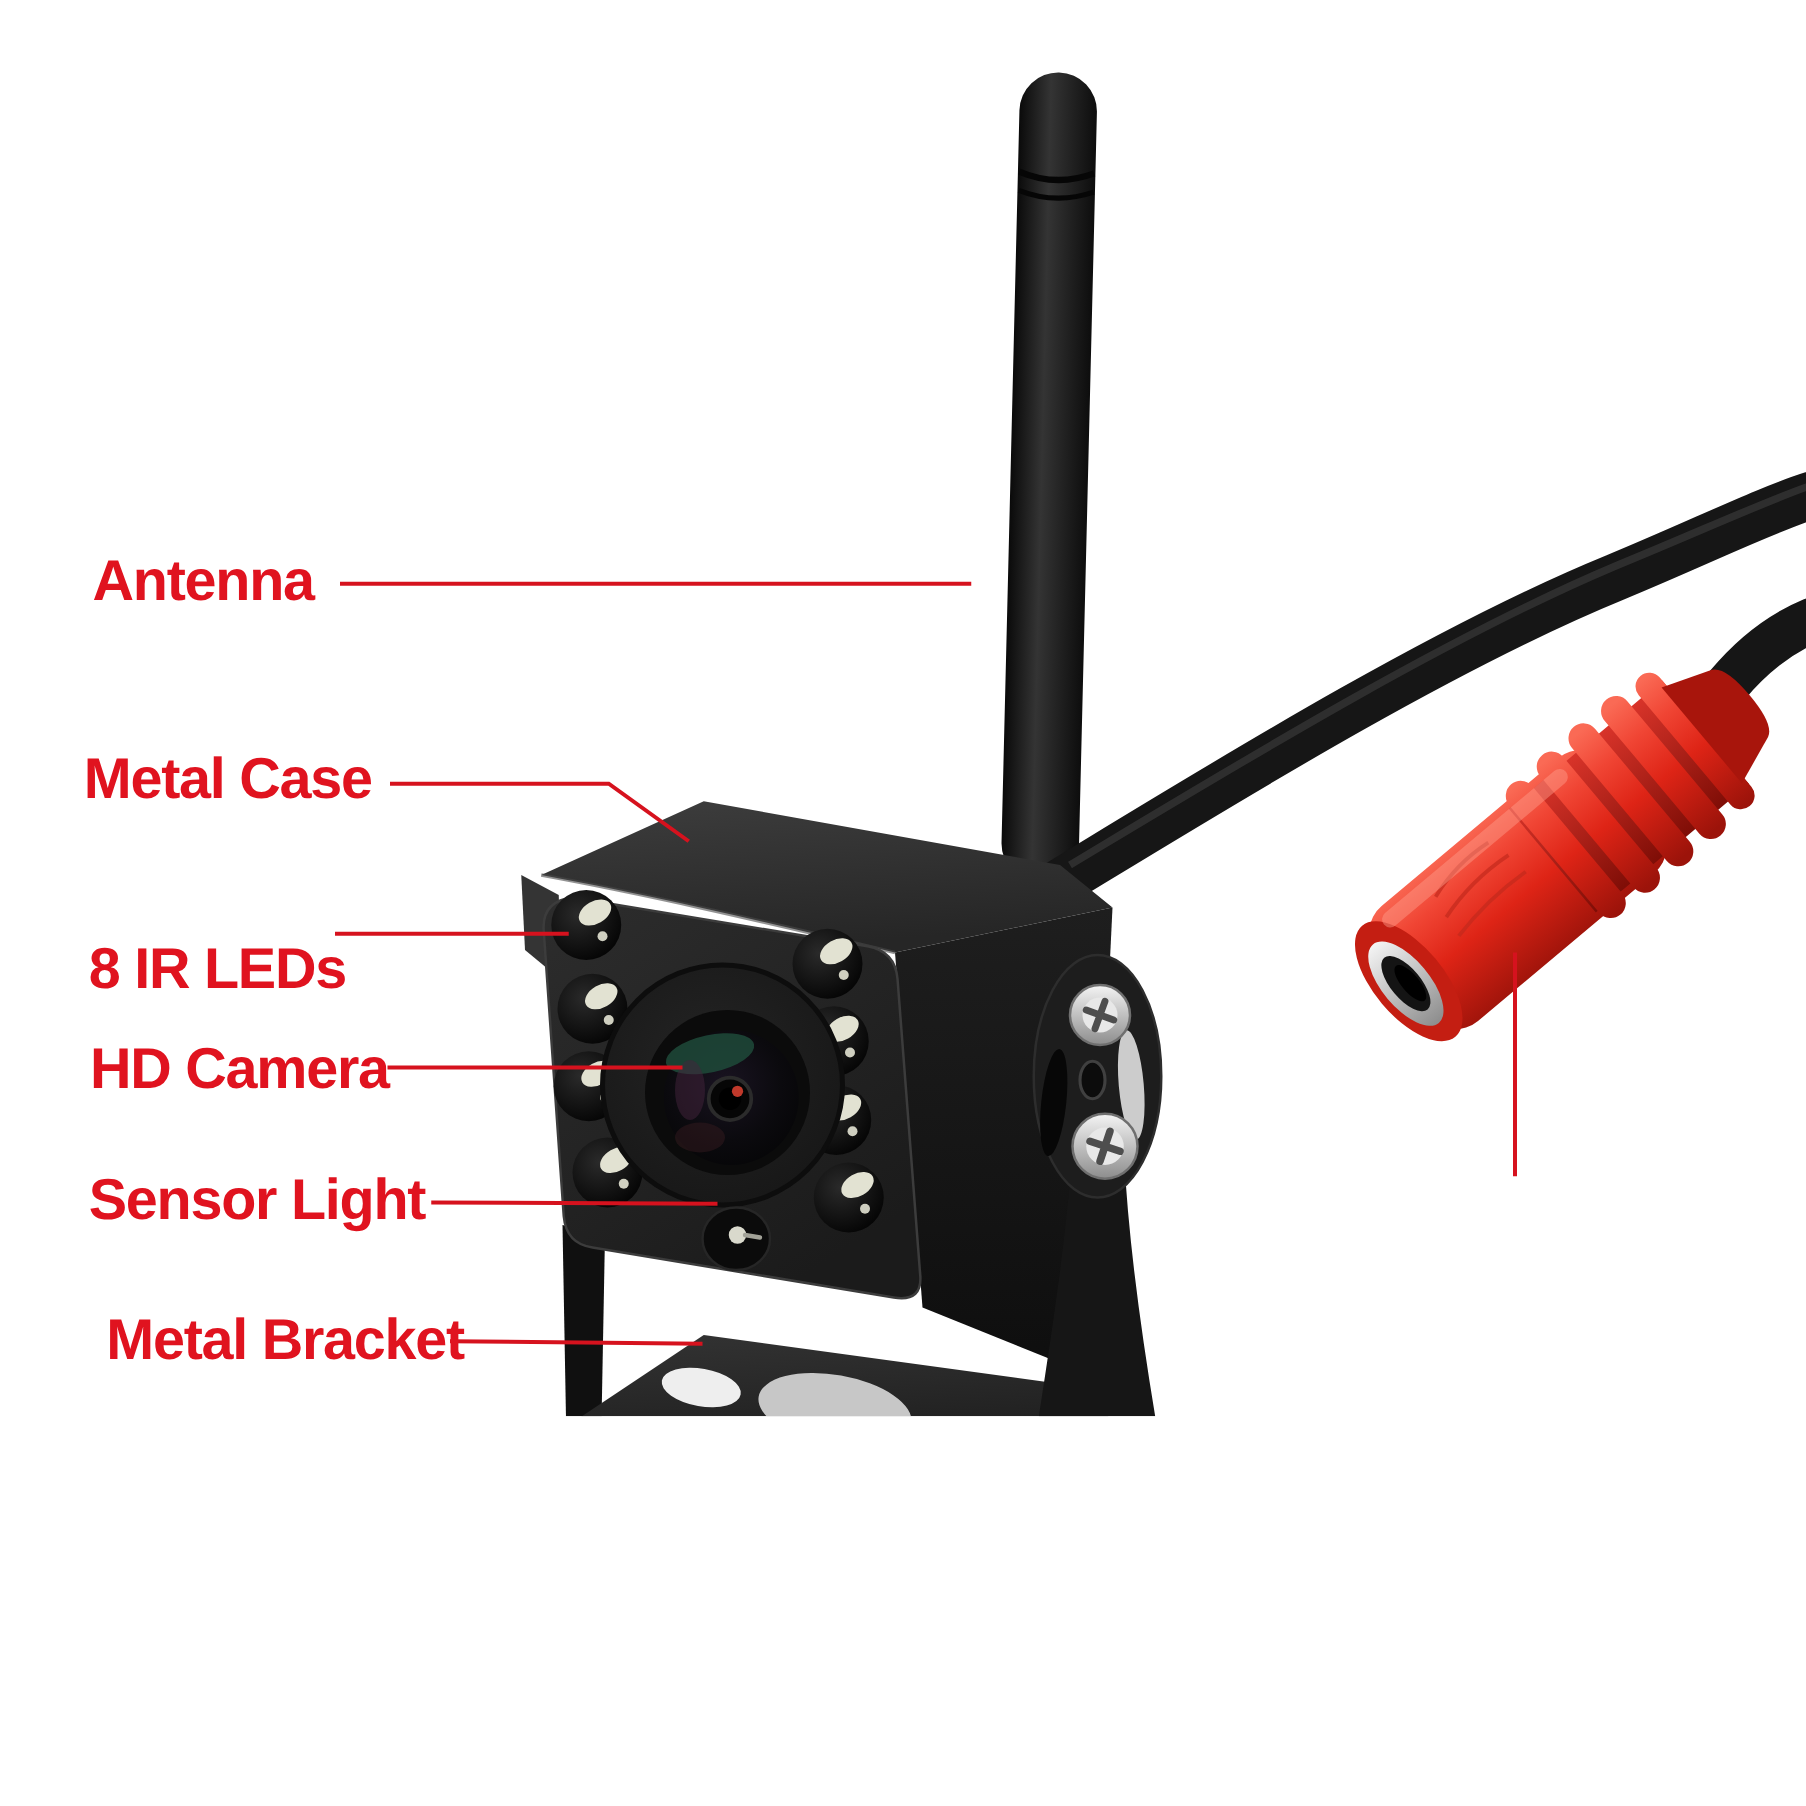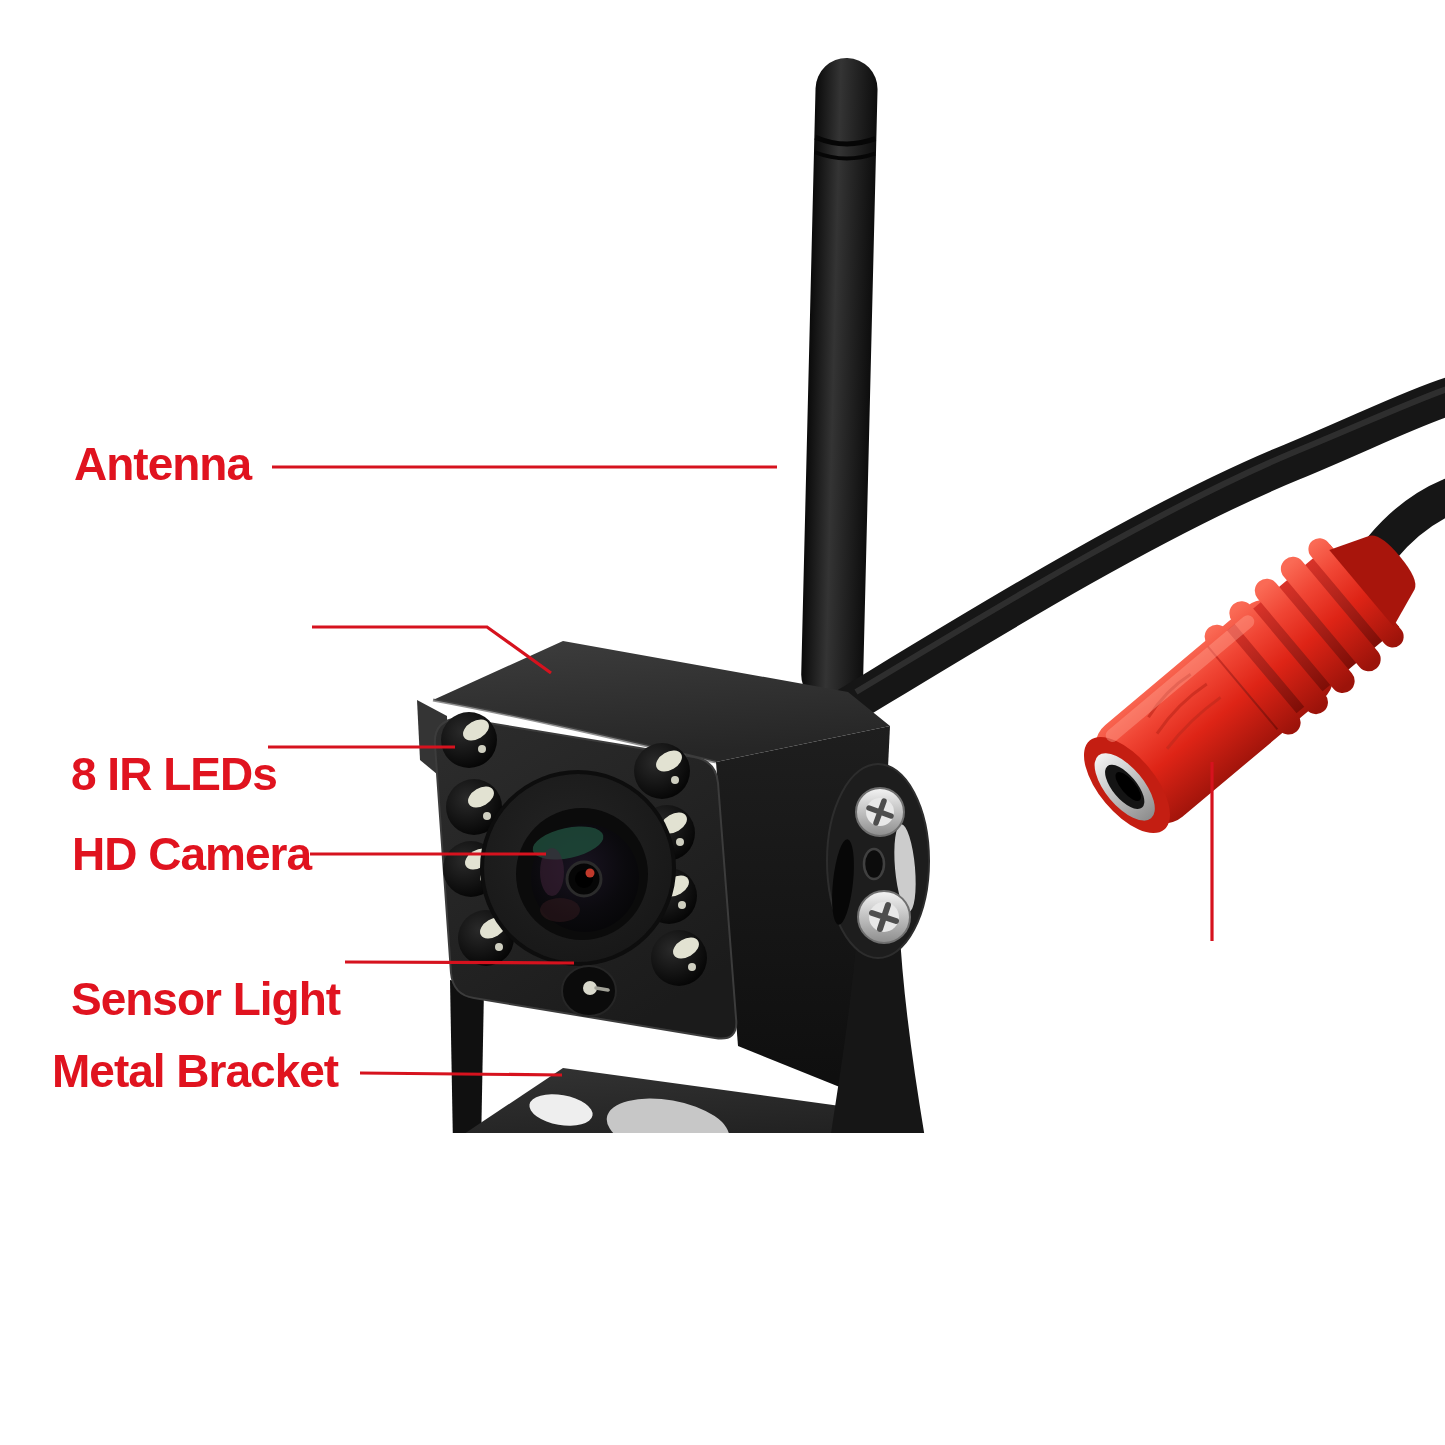--- a/index.html
+++ b/index.html
@@ -224,18 +224,19 @@
       <path class="callout-line" d="M 312 627 L 487 627 L 551 673"></path>
       <path class="callout-line" d="M 268 747 L 455 747"></path>
       <path class="callout-line" d="M 310 854 L 546 854"></path>
       <path class="callout-line" d="M 345 962 L 574 963"></path>
       <path class="callout-line" d="M 360 1073 L 562 1075"></path>
       <path class="callout-line" d="M 1212 762 L 1212 941"></path>
     </g>
   </svg>
 
   <div class="callout" style="left:74px;top:441px">Antenna</div>
+  <div class="callout" style="left:67px;top:599px">Metal Case</div>
   <div class="callout" style="left:71px;top:751px">8 IR LEDs</div>
   <div class="callout" style="left:72px;top:831px">HD Camera</div>
-  <div class="callout" style="left:71px;top:976px">Sensor Light</div>
-  <div class="callout" style="left:52px;top:1048px">Metal Bracket</div>
+  <div class="callout" style="left:71px;top:936px">Sensor Light</div>
+  <div class="callout" style="left:85px;top:1048px">Metal Bracket</div>
 
 </div>
 
 </body></html>

